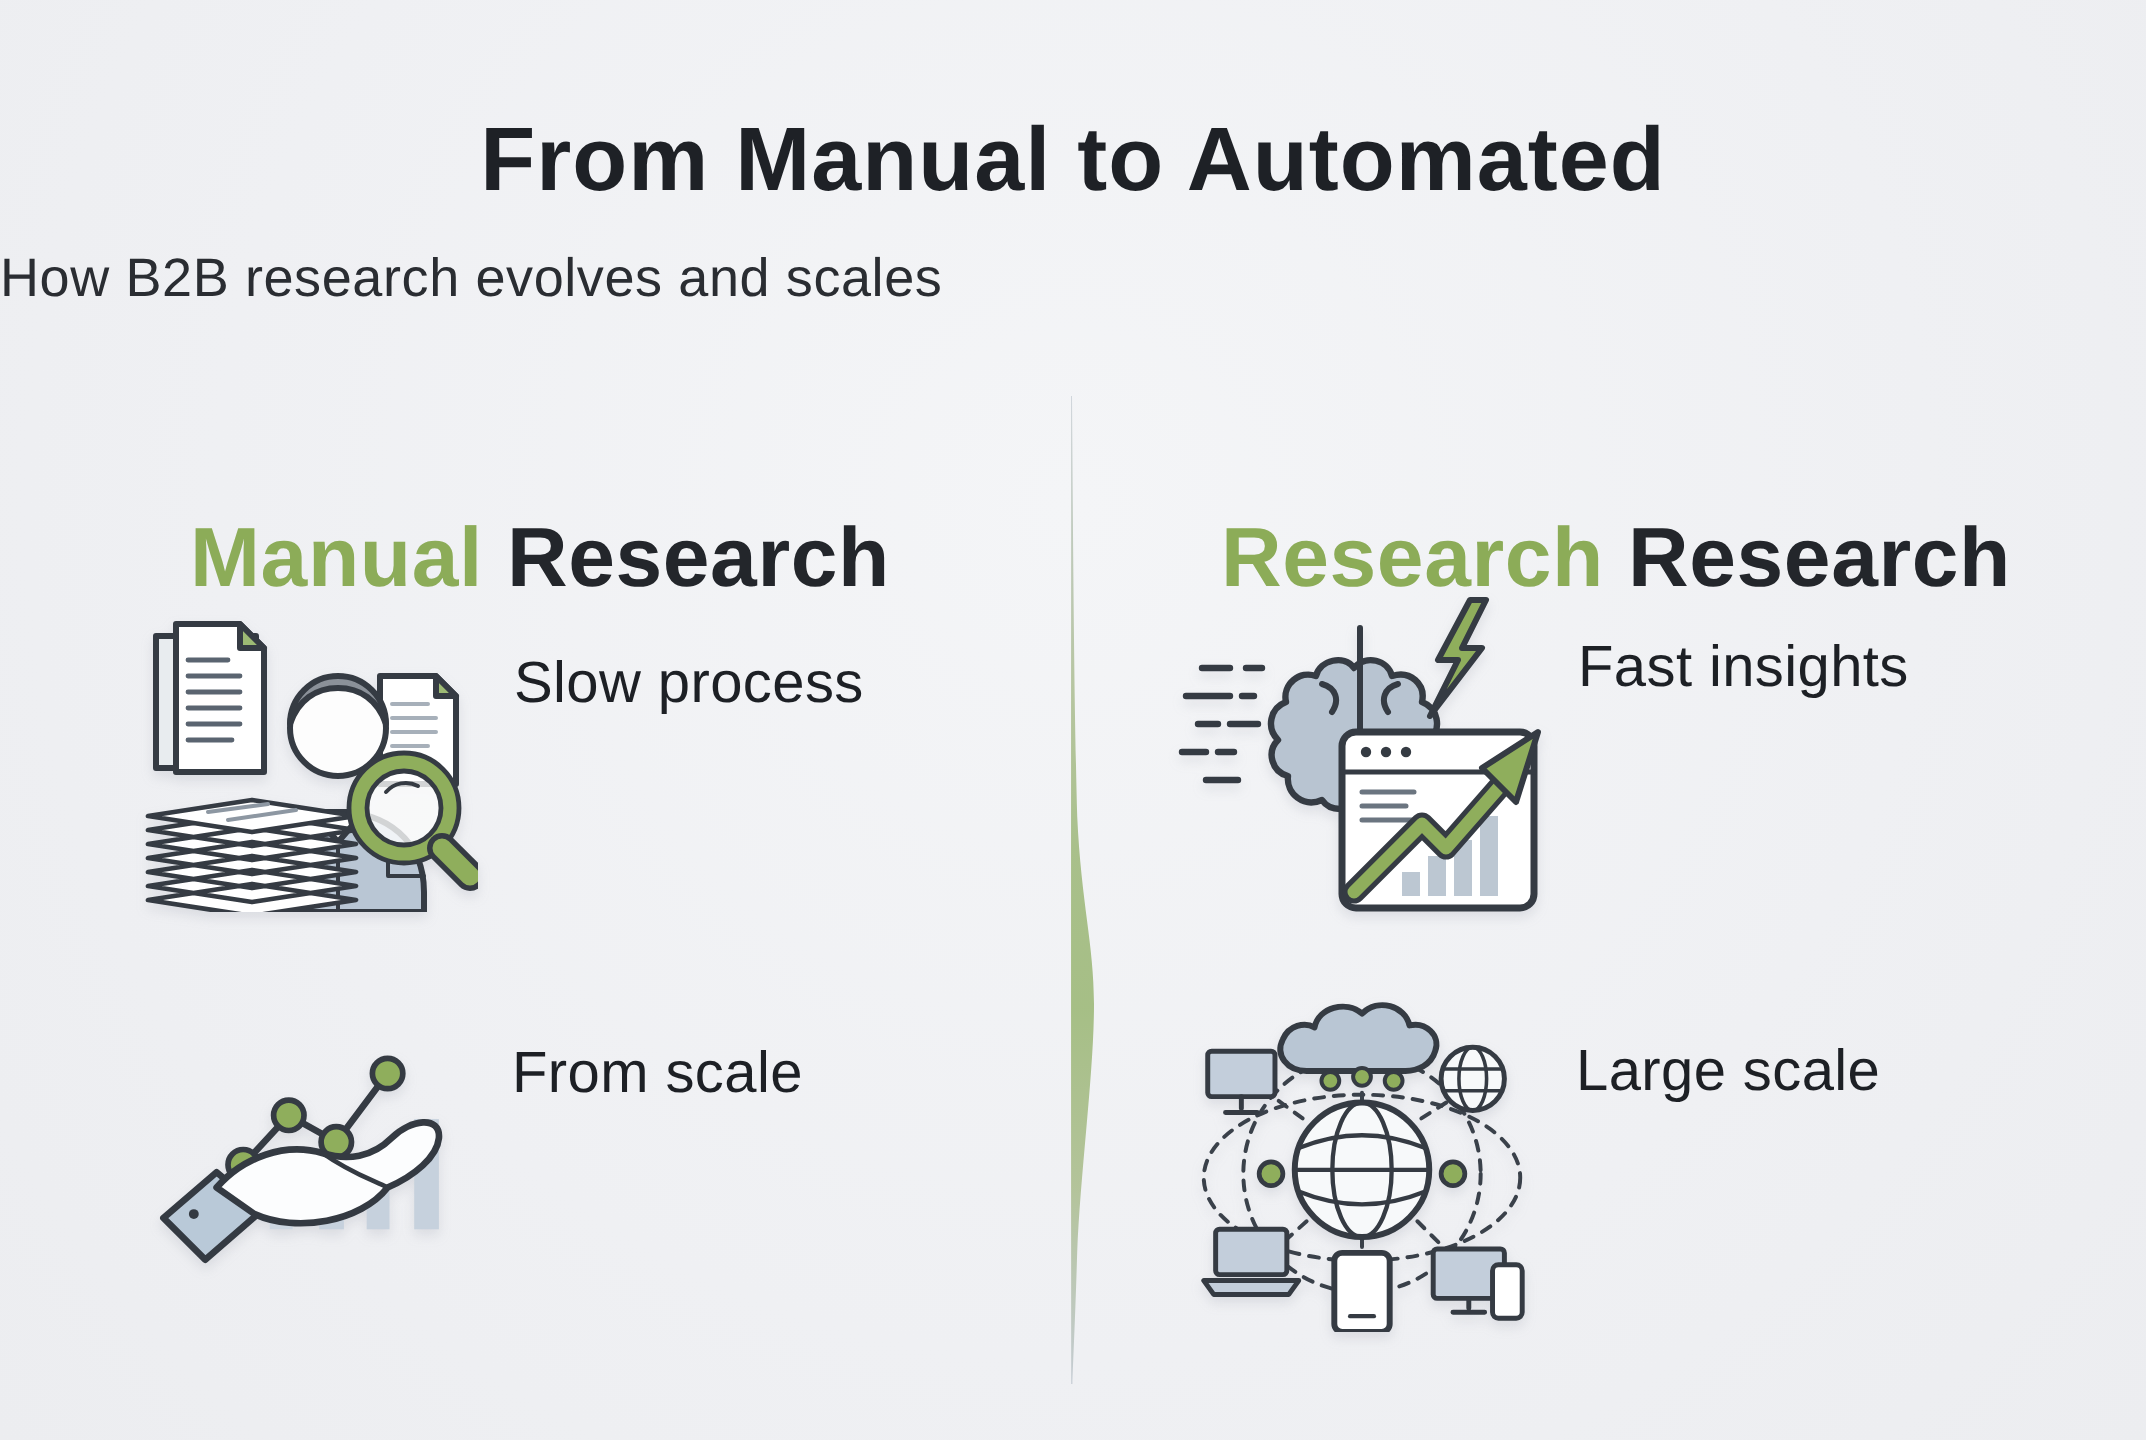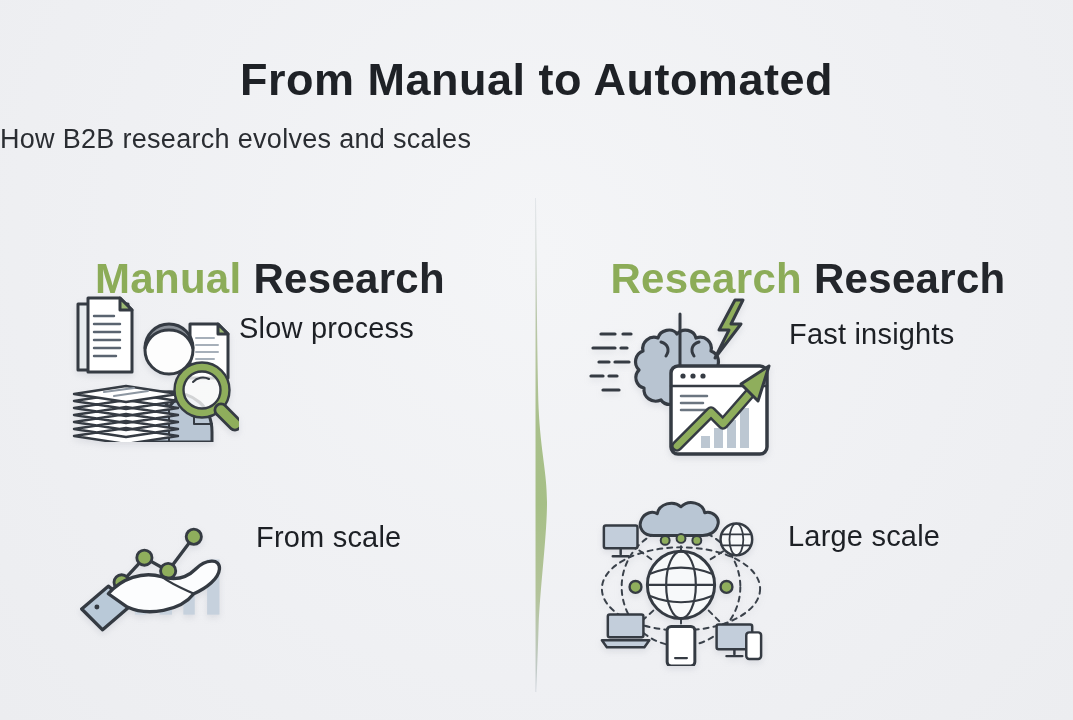--- a/index.html
+++ b/index.html
@@ -10,21 +10,21 @@
          font-size:45px;font-weight:700;color:#1e2126;letter-spacing:.5px;}
   .subtitle{position:absolute;top:124px;left:0;width:100%;
          font-size:27px;font-weight:400;color:#2a2d32;letter-spacing:.3px;}
   .col-heading{position:absolute;top:220px;font-size:42px;font-weight:700;
          color:#23262b;text-align:center;letter-spacing:.3px;}
   .col-heading.left{left:40px;width:460px;}
   .col-heading.right{left:583px;width:450px;}
   .accent{color:#8cac58;}
   .row{position:absolute;display:flex;align-items:flex-start;}
   .row .label{font-size:29px;font-weight:400;color:#1d2025;letter-spacing:.2px;white-space:nowrap;}
-  .row-l1{top:290px;left:64px;}
+  .row-l1{top:304px;left:64px;gap:18px;}
   .row-l1 .label{margin-top:22px;}
   .row-l2{top:497px;left:76px;gap:28px;}
   .row-l2 .label{margin-top:24px;}
   .row-r1{top:296px;left:583px;gap:14px;}
   .row-r1 .label{margin-top:22px;}
   .row-r2{top:488px;left:592px;gap:18px;}
   .row-r2 .label{margin-top:32px;}
   .icon{display:block;flex:0 0 auto;}
   .icon svg{display:block;width:100%;height:100%;filter:drop-shadow(0 3px 3px rgba(125,135,148,.18));}
   .ic1{width:175px;height:152px;}

